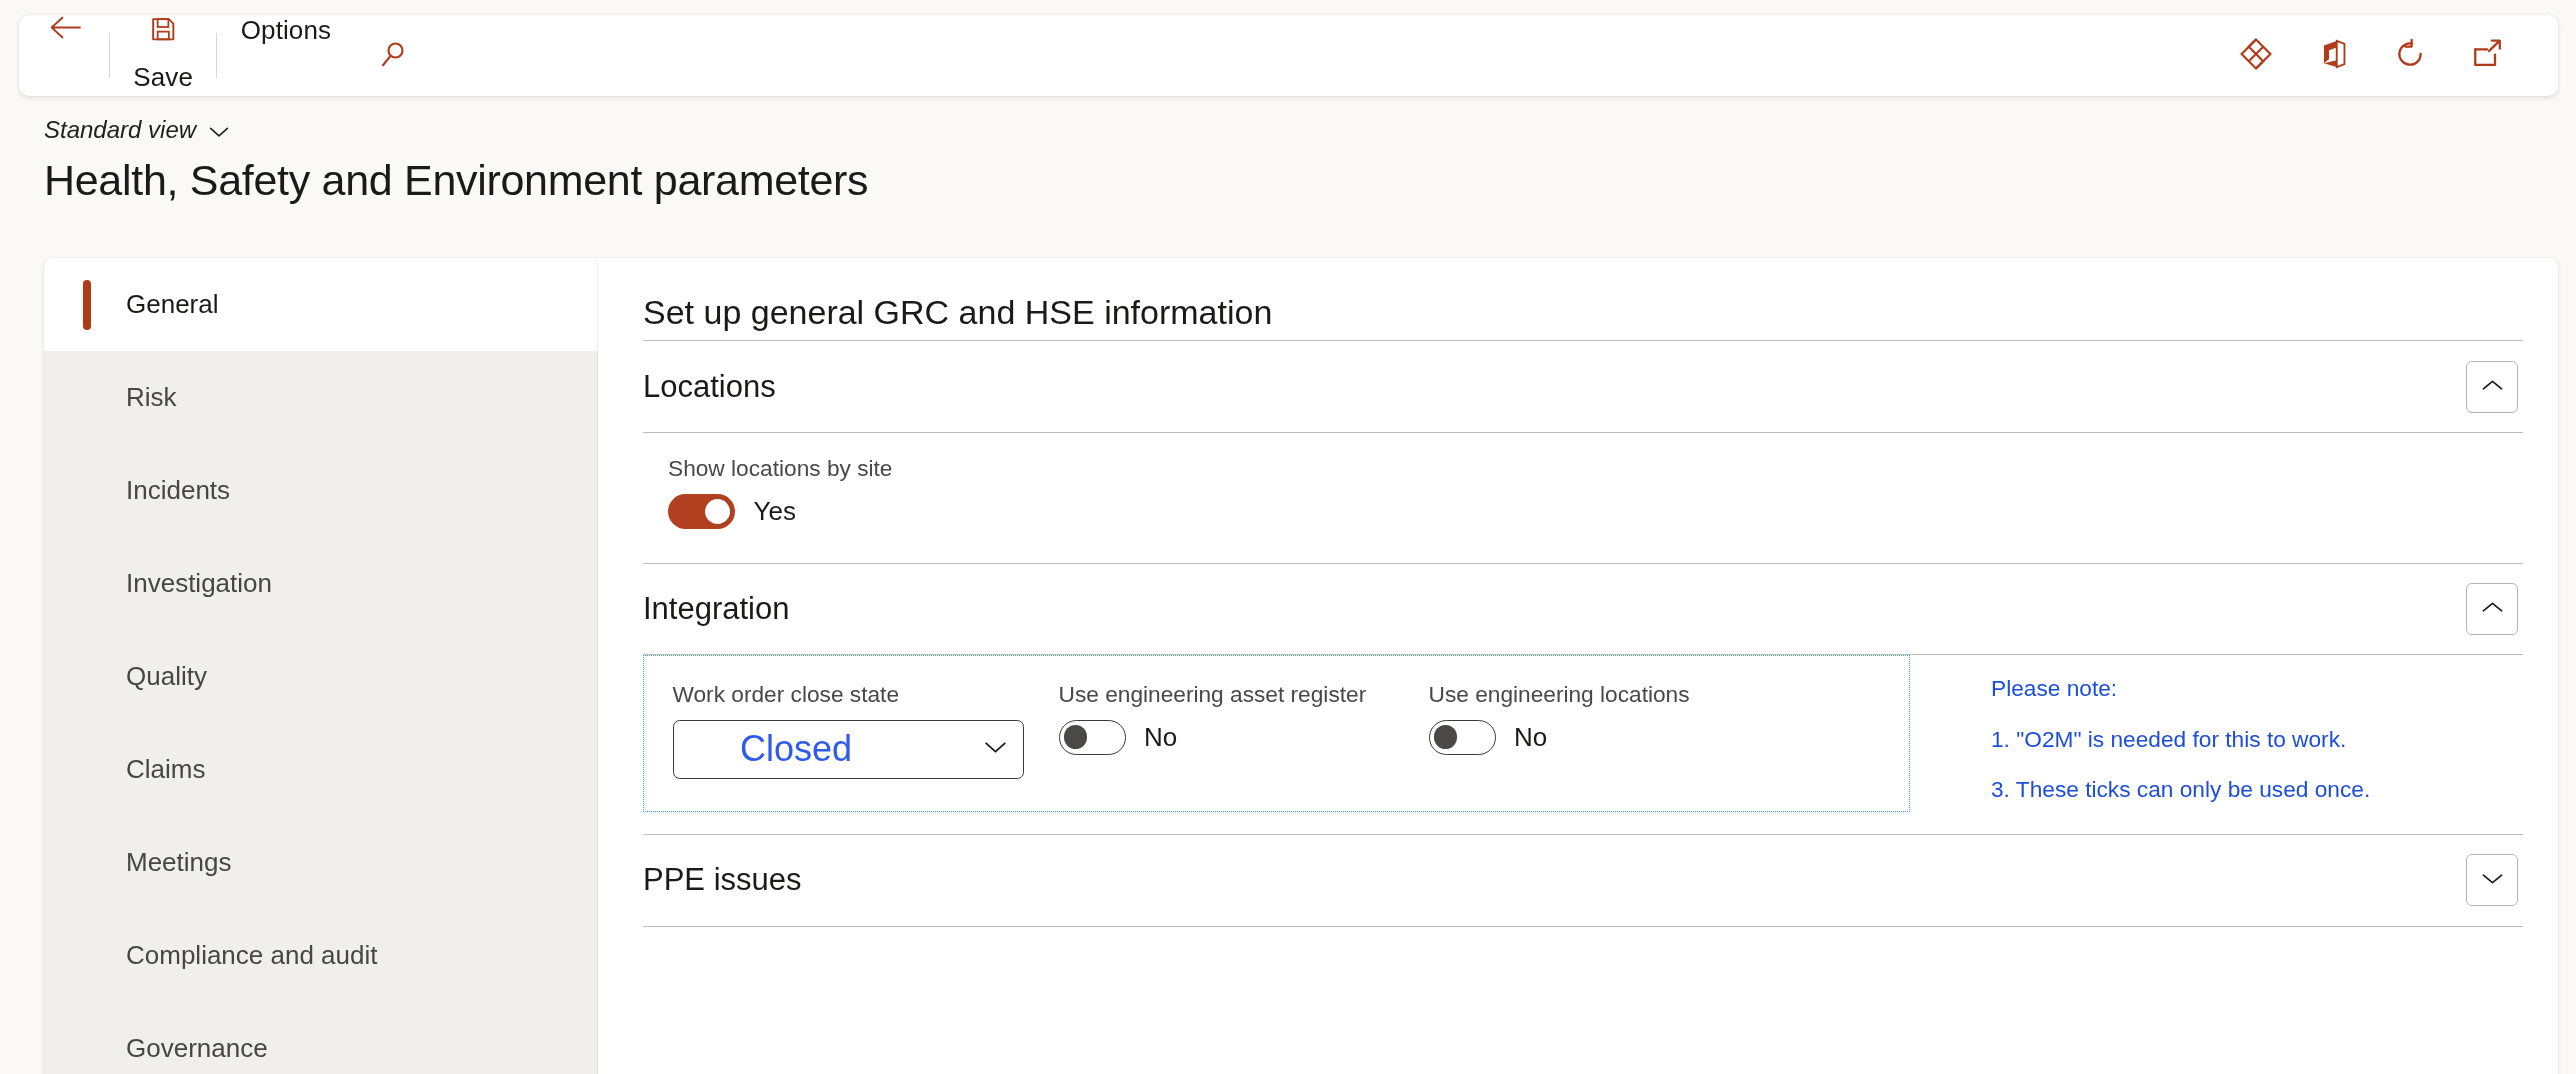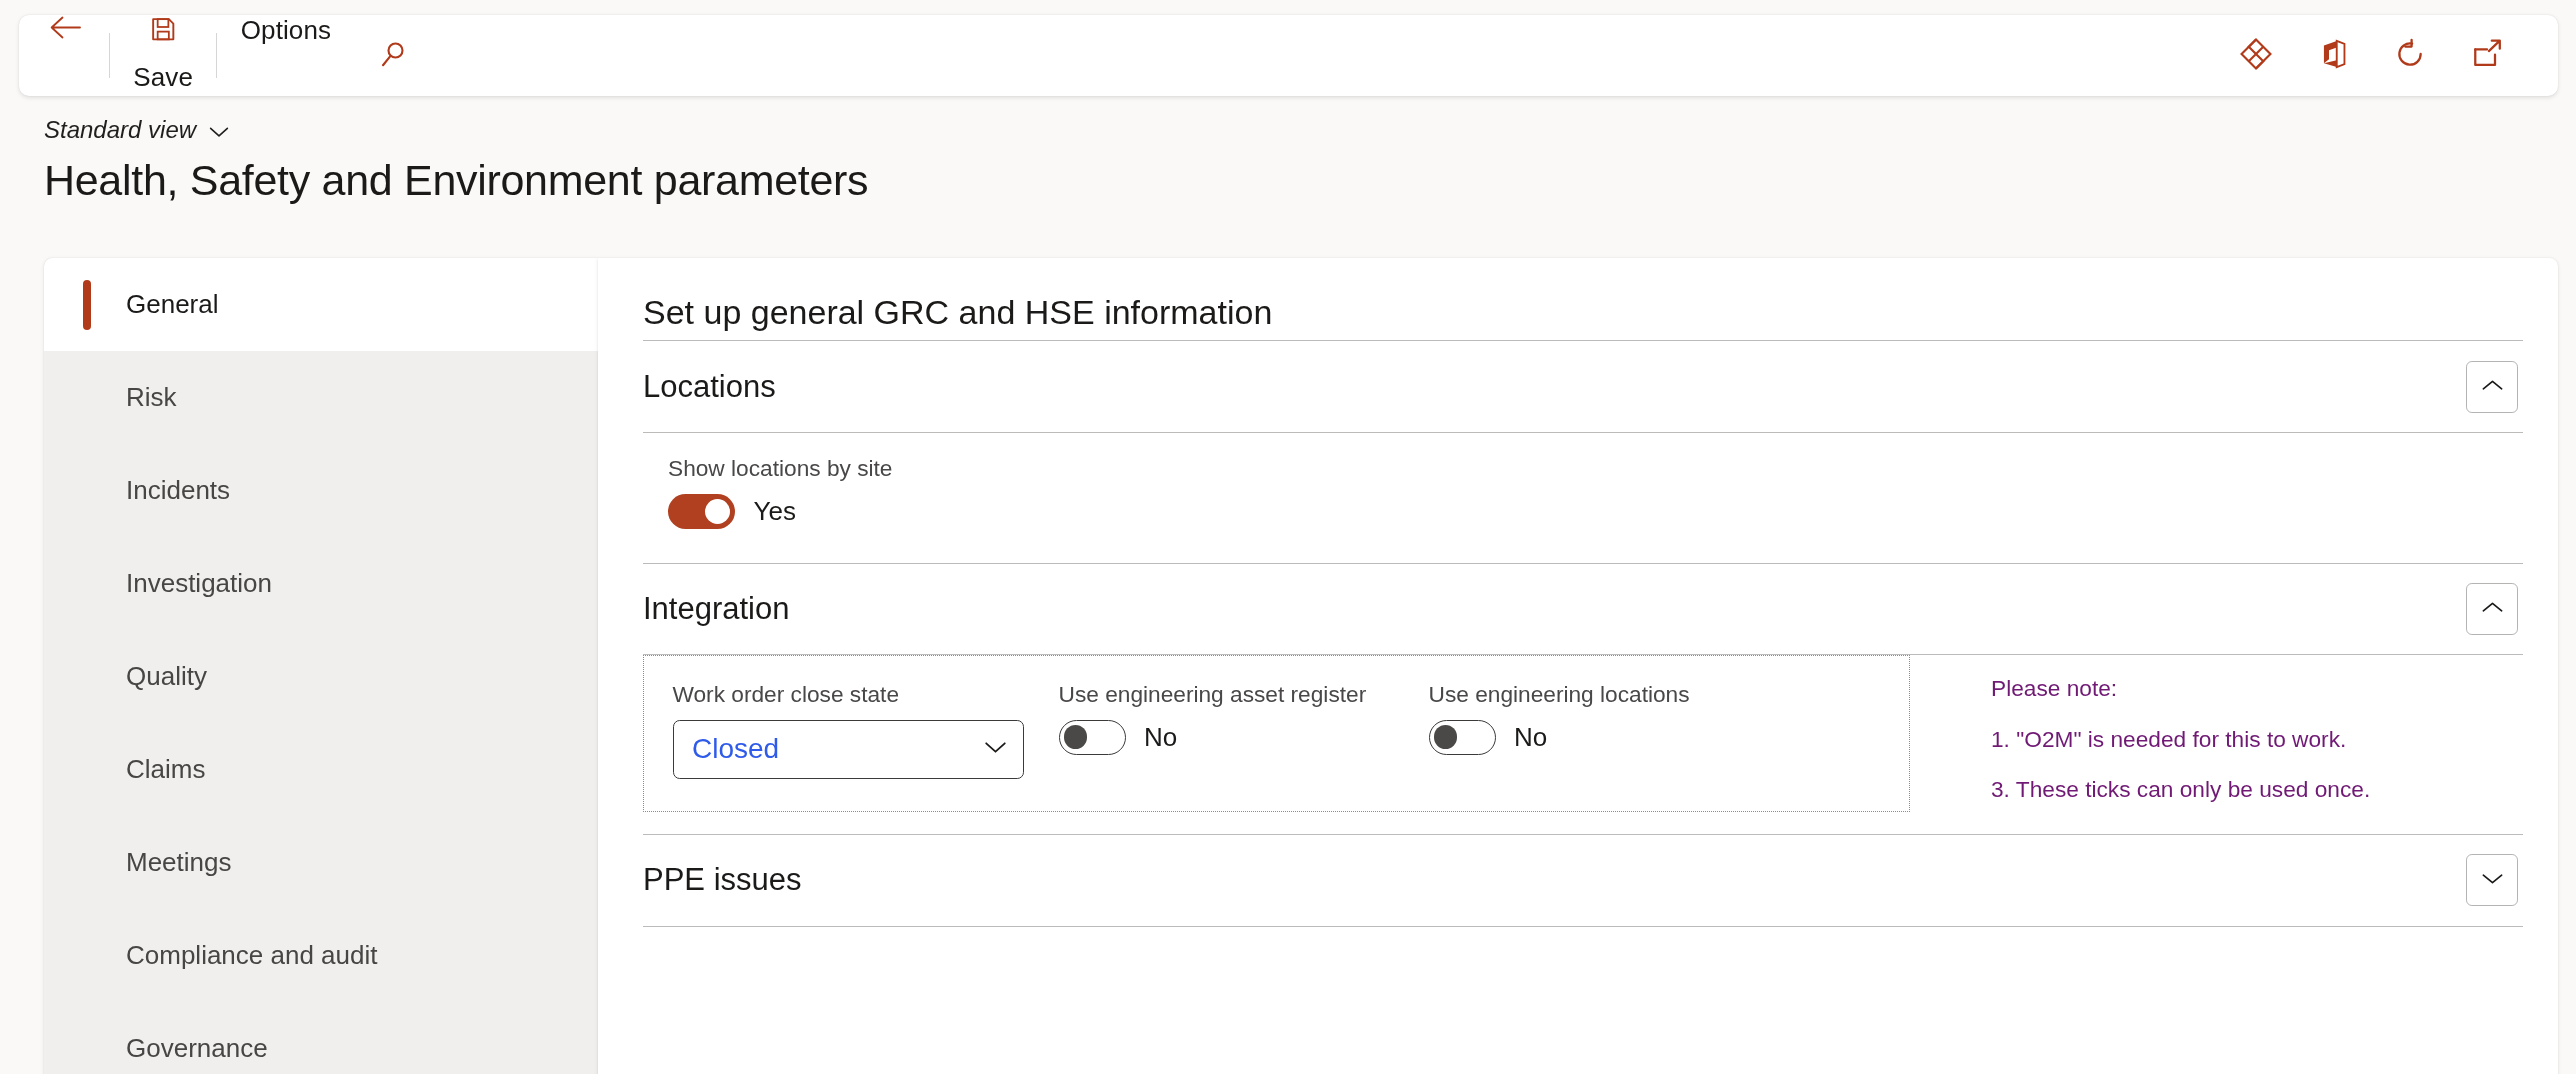--- a/index.html
+++ b/index.html
@@ -215,32 +215,33 @@
   .select-box {
     width: 351px; height: 59px;
     border: 1.7px solid #3b3a39;
     border-radius: 6.7px;
     background: #fff;
     display: flex; align-items: center;
     padding: 0 13.4px 0 18.5px;
     cursor: pointer;
   }
   .select-val {
-    font-size: 28px;
+    font-size: 36px;
     color: #2f5bea;
     flex: 1;
+    margin-left: 48px;
   }
 
   .note {
     padding-left: 81px;
     padding-top: 20px;
   }
   .note-line {
     font-size: 22.7px;
-    color: #701a75;
+    color: #1d4ed8;
     margin-bottom: 23.5px;
     white-space: nowrap;
   }
   .note-line:last-child { margin-bottom: 0; }
 </style>
 </head>
 <body>
 
 <div class="cmdbar">
   <div class="cmd-left">

